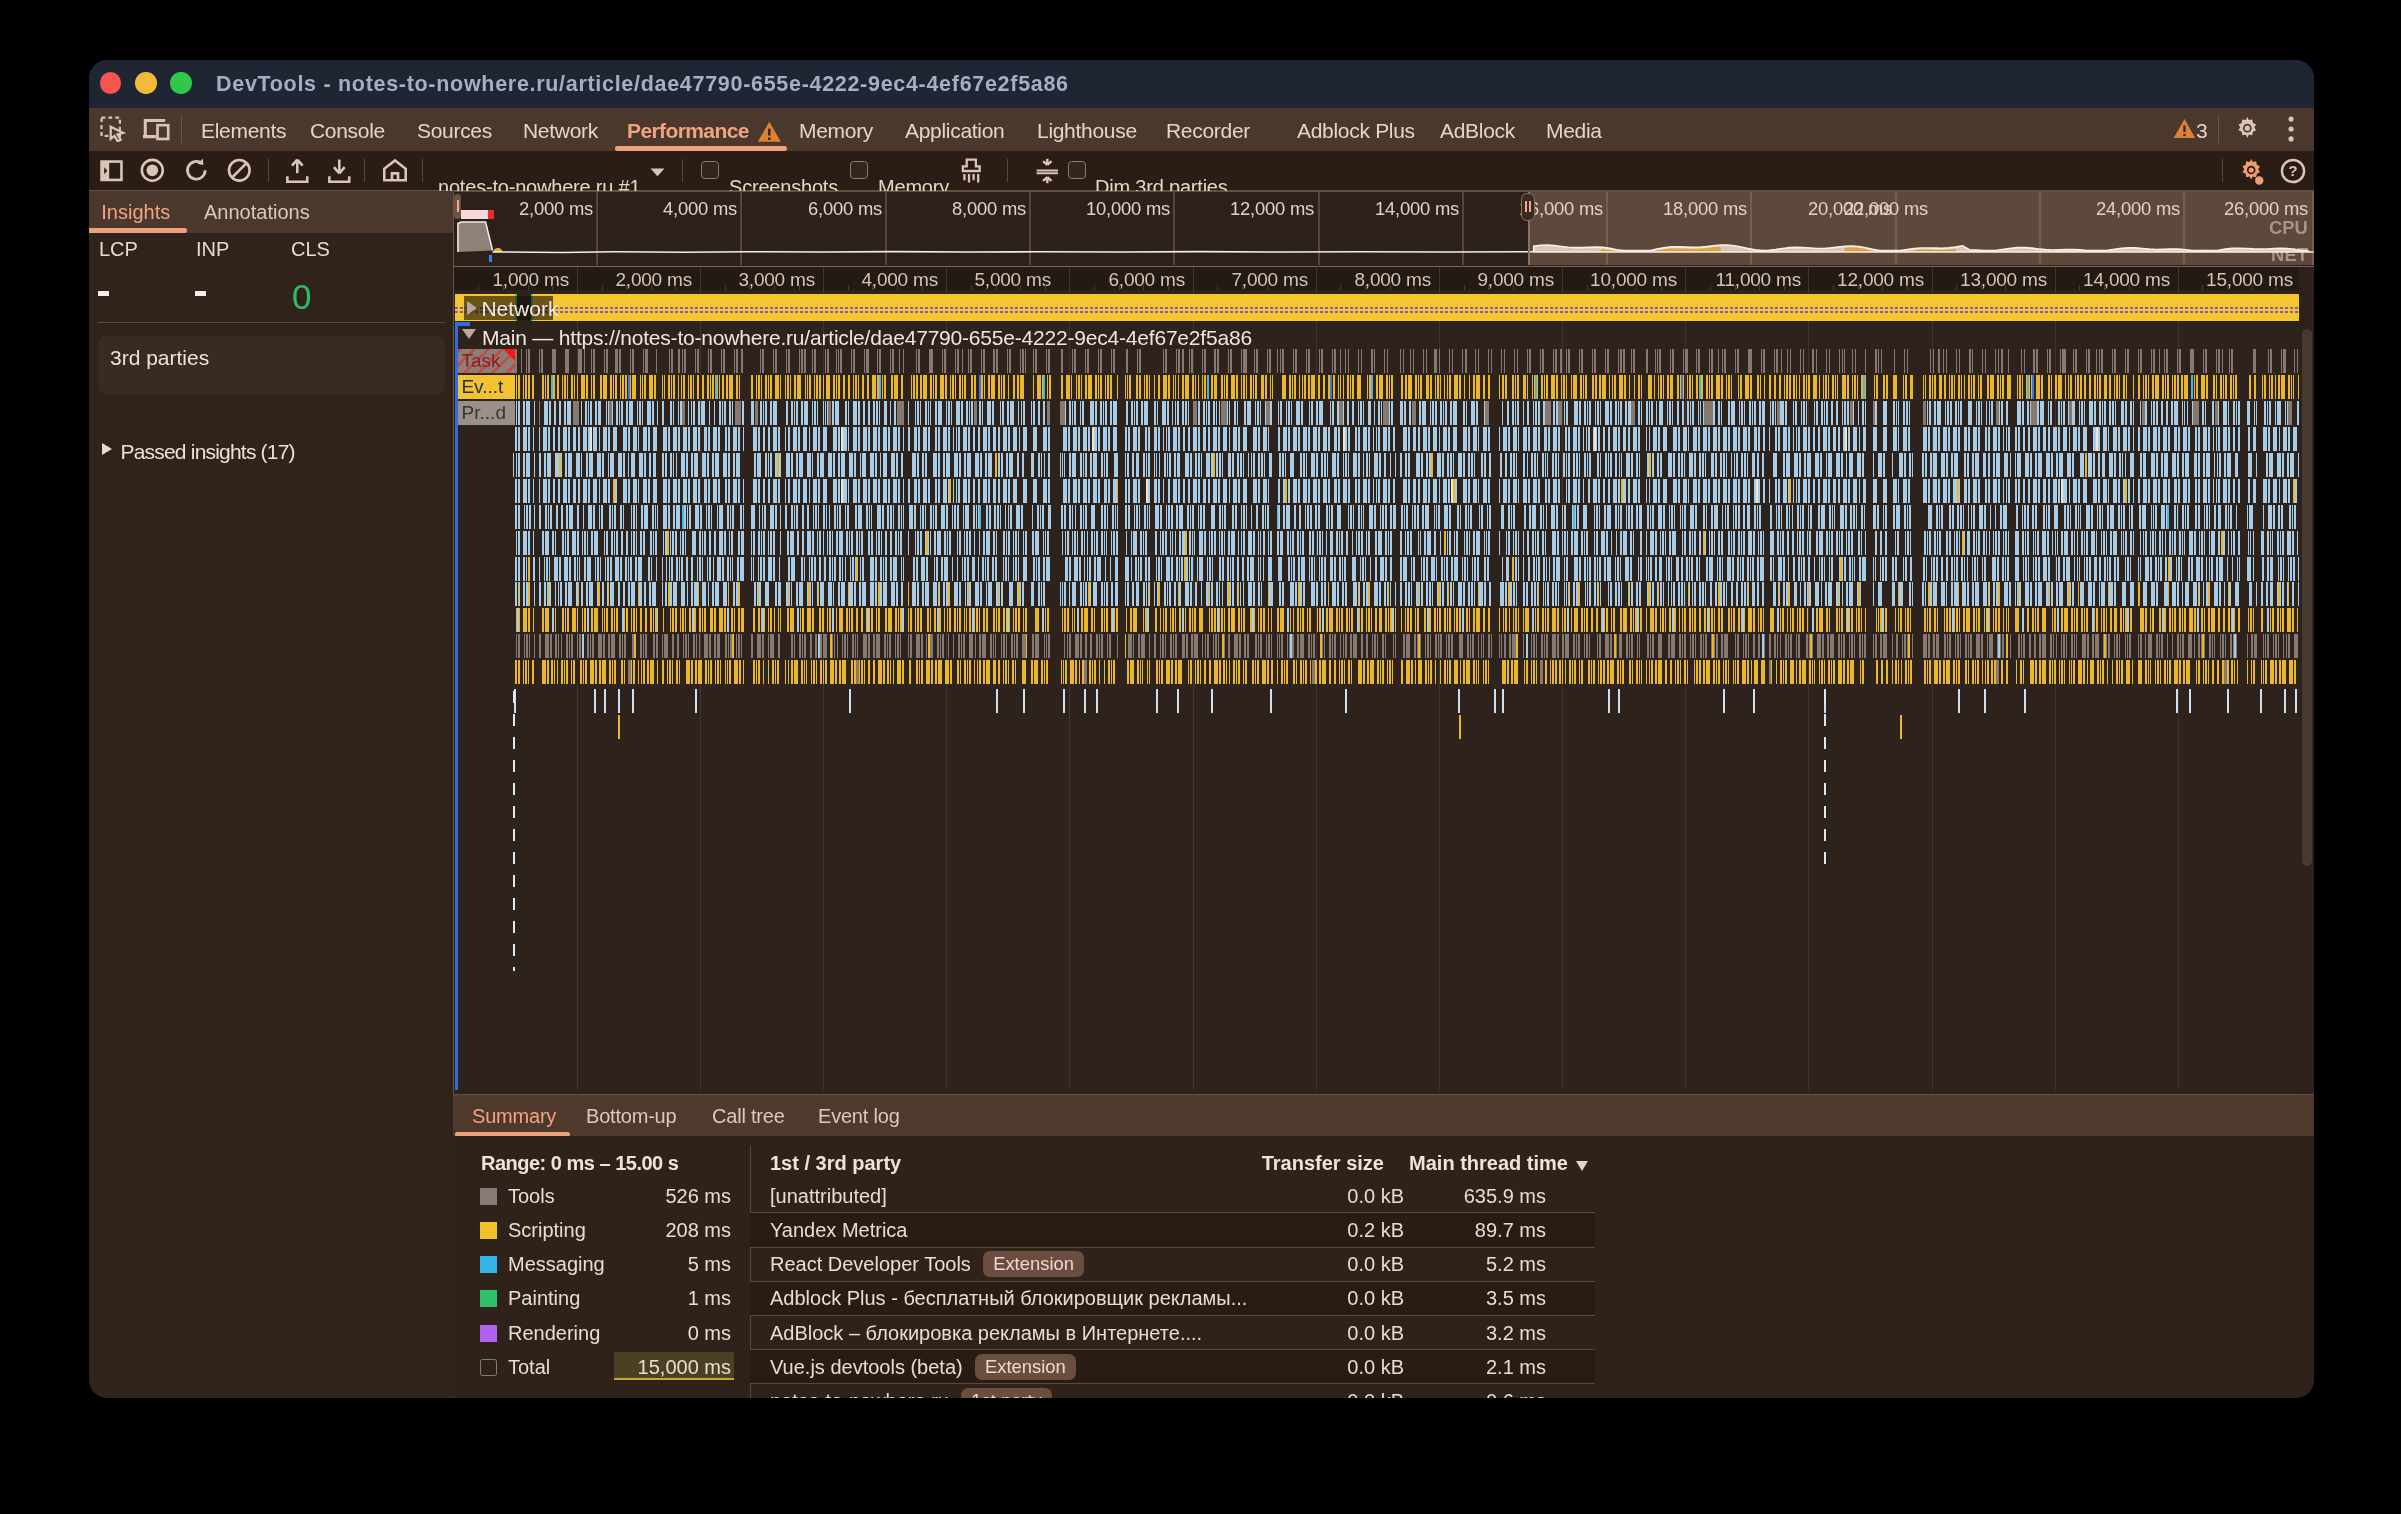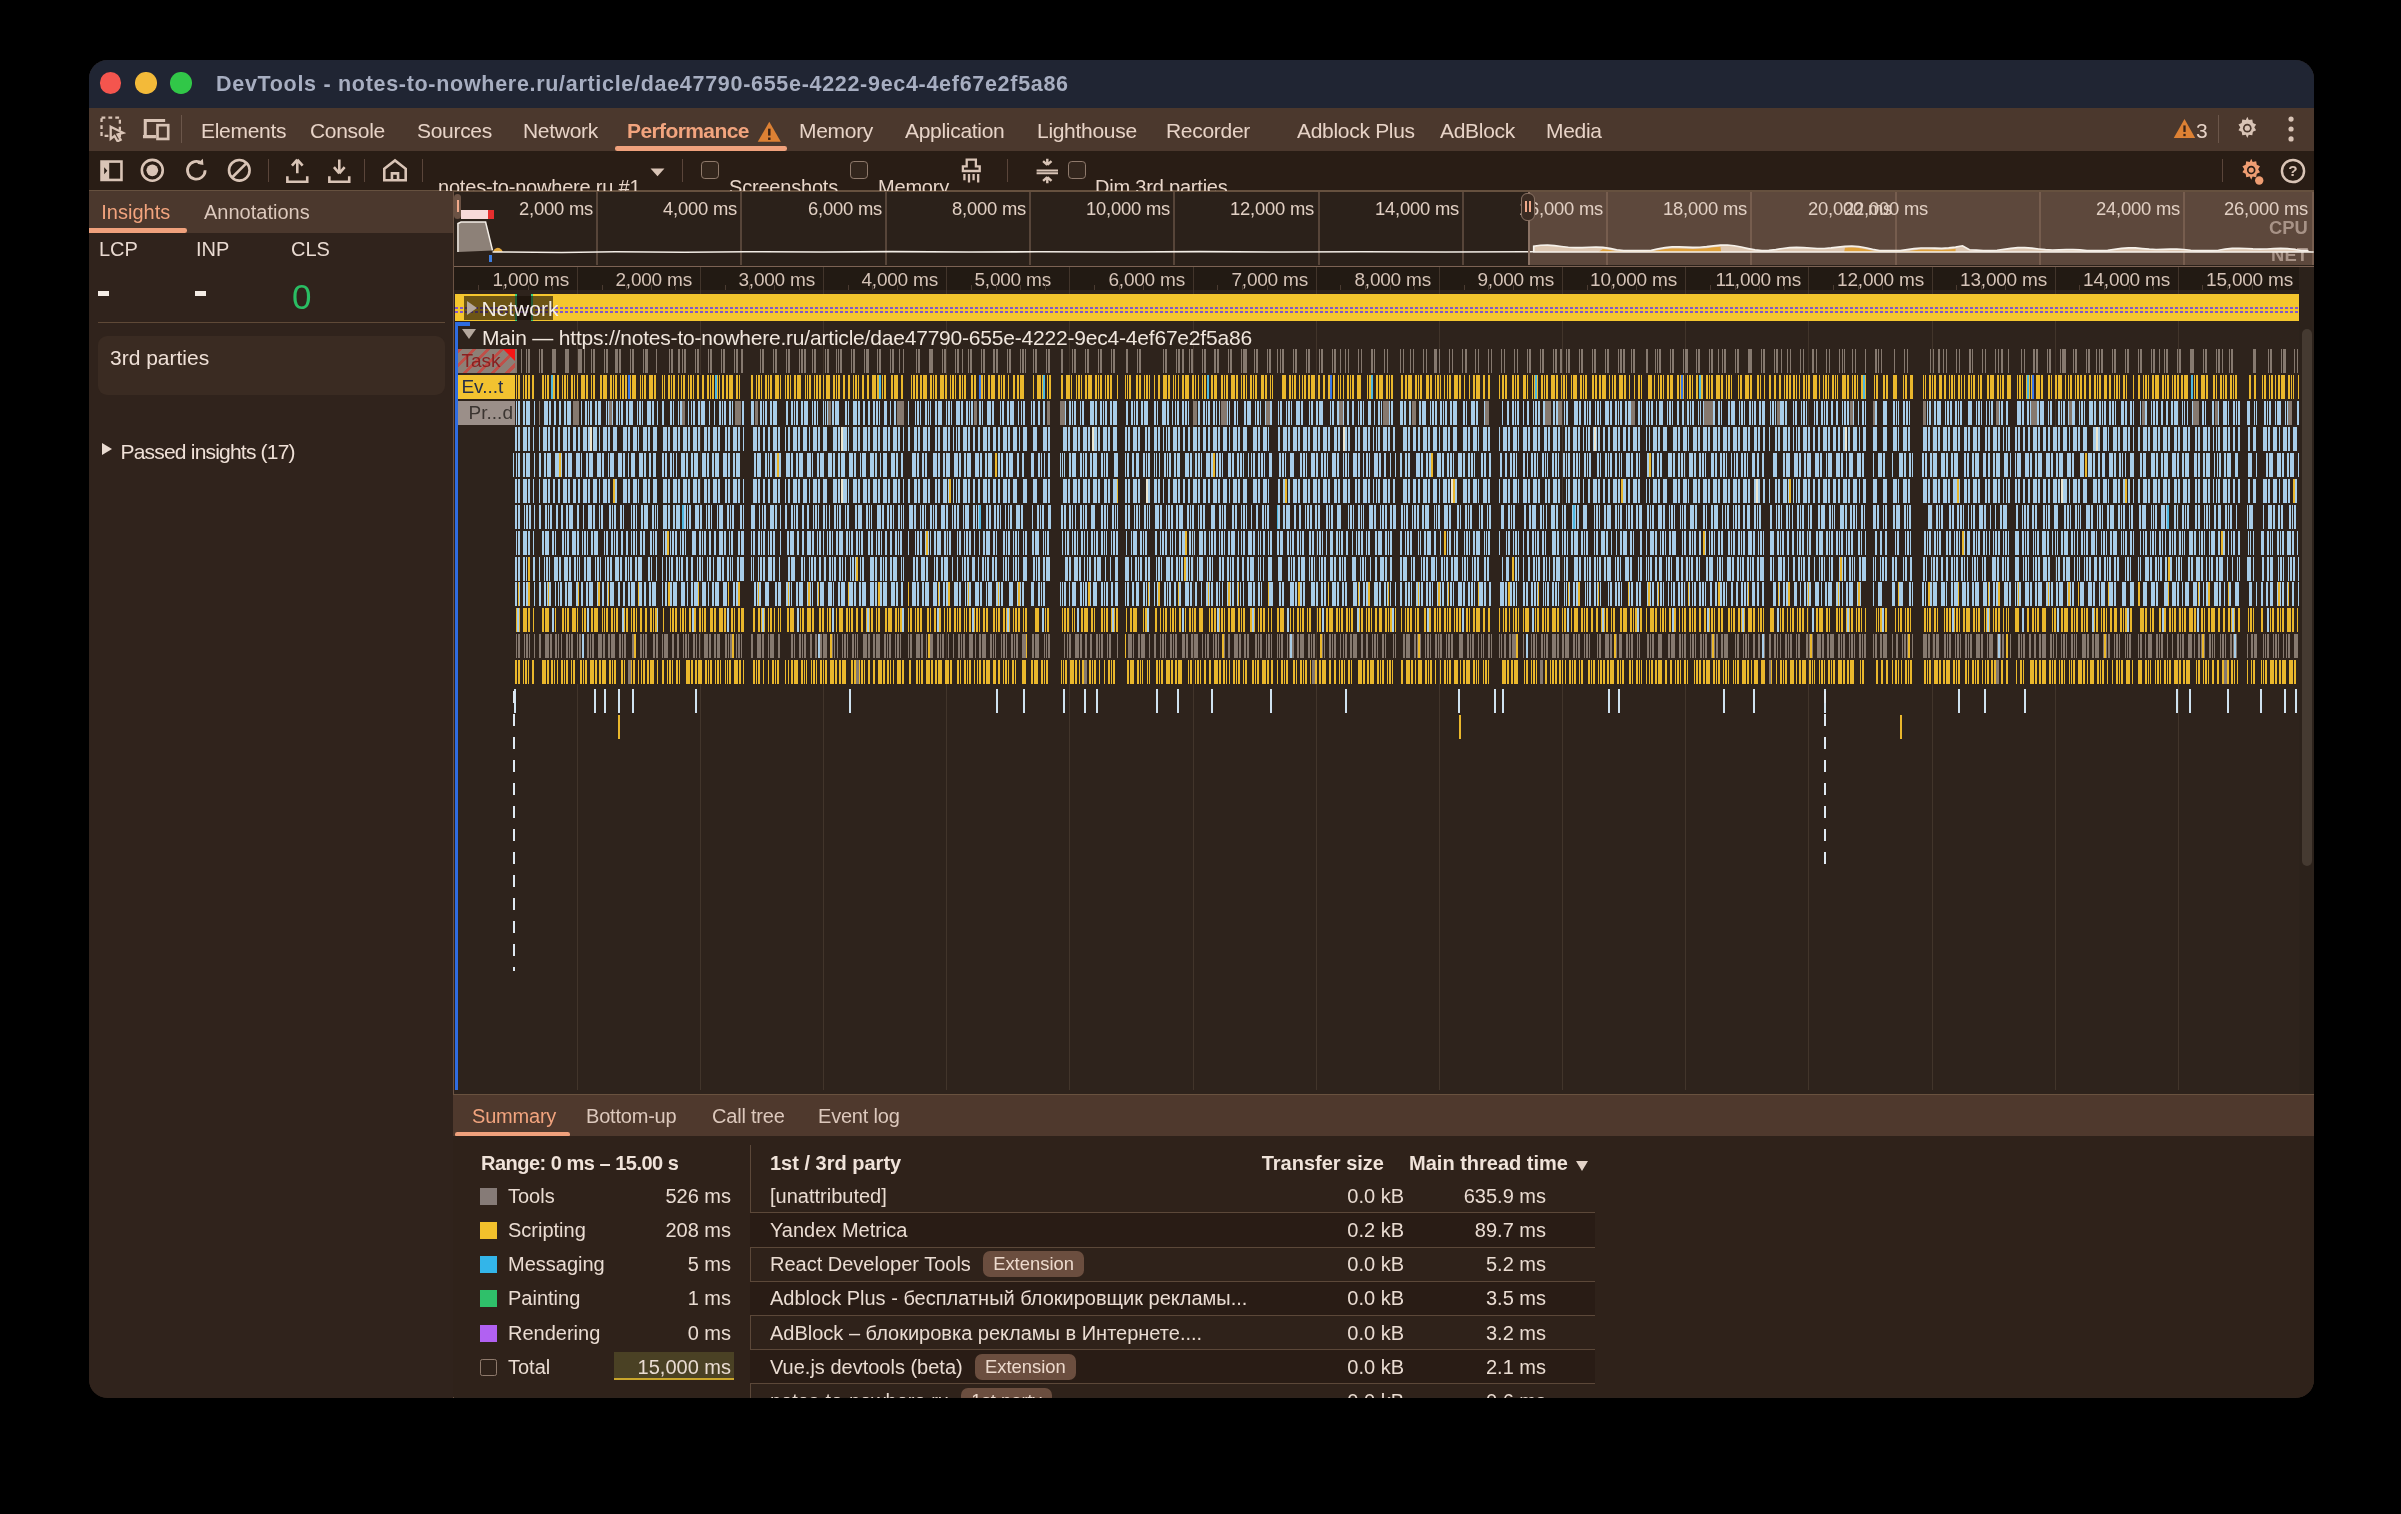--- a/index.html
+++ b/index.html
@@ -363,21 +363,21 @@
 <div class="row" style="left:60px;width:1786px;top:366px;background:repeating-linear-gradient(90deg,transparent 0px 15.4px,#eab72c 15.4px 17px,transparent 17px 328px),repeating-linear-gradient(90deg,transparent 0px 0.5px,#2e231c 0.5px 2.5px,transparent 2.5px 22px),repeating-linear-gradient(90deg,#a8cde9 0px 1.7px,transparent 1.7px 2.5px,#a8cde9 2.5px 4.2px,transparent 4.2px 5px,#a8cde9 5px 6.8px,transparent 6.8px 10.2px)"></div>
 <div class="row" style="left:60px;width:1786px;top:391px;background:repeating-linear-gradient(90deg,transparent 0px 4.6px,#eab72c 4.6px 6.5px,transparent 6.5px 30px),repeating-linear-gradient(90deg,transparent 0px 15.4px,#eab72c 15.4px 17px,transparent 17px 70px),repeating-linear-gradient(90deg,transparent 0px 0.4px,#2e231c 0.4px 2.5px,transparent 2.5px 21.4px),repeating-linear-gradient(90deg,#a8cde9 0px 1.7px,transparent 1.7px 2.5px,#a8cde9 2.5px 4.2px,transparent 4.2px 5px,#a8cde9 5px 6.8px,transparent 6.8px 10.5px)"></div>
 <div class="row" style="left:60px;width:1786px;top:417px;background:repeating-linear-gradient(90deg,transparent 0px 3.8px,#a8cde9 3.8px 5.7px,transparent 5.7px 35px),repeating-linear-gradient(90deg,transparent 0px 0.3px,#2e231c 0.3px 2.3px,transparent 2.3px 21.6px),repeating-linear-gradient(90deg,#eab72c 0px 1.7px,transparent 1.7px 2.5px,#eab72c 2.5px 4.2px,transparent 4.2px 5px,#eab72c 5px 6.8px,transparent 6.8px 9.8px)"></div>
 <div class="row" style="left:60px;width:1786px;top:443px;background:repeating-linear-gradient(90deg,transparent 0px 23px,#eab72c 23px 25px,transparent 25px 98px),repeating-linear-gradient(90deg,transparent 0px 69px,#a8cde9 69px 71px,transparent 71px 236px),repeating-linear-gradient(90deg,transparent 0px 0.4px,#2e231c 0.4px 2.5px,transparent 2.5px 23px),repeating-linear-gradient(90deg,#86796f 0px 1.7px,transparent 1.7px 2.5px,#86796f 2.5px 4.2px,transparent 4.2px 5px,#86796f 5px 6.8px,transparent 6.8px 10.6px)"></div>
 <div class="row" style="left:60px;width:1786px;top:469px;background:repeating-linear-gradient(90deg,transparent 0px 115px,#86796f 115px 118px,transparent 118px 228px),repeating-linear-gradient(90deg,transparent 0px 0.4px,#2e231c 0.4px 2.4px,transparent 2.4px 21px),repeating-linear-gradient(90deg,#eab72c 0px 1.7px,transparent 1.7px 2.5px,#eab72c 2.5px 4.2px,transparent 4.2px 5px,#eab72c 5px 6.8px,transparent 6.8px 9.6px)"></div>
 <div class="row" style="left:60px;width:1786px;top:158px;height:335px;background:repeating-linear-gradient(90deg,transparent 0px 21.5px,#2e231c 21.5px 26px,transparent 26px 123px),repeating-linear-gradient(90deg,transparent 0px 231px,#2e231c 231px 238px,transparent 238px 374px),repeating-linear-gradient(90deg,transparent 0px 538px,#2e231c 538px 547px,transparent 547px 862px)"></div>
 <div class="chip" style="top:158px;background:repeating-linear-gradient(135deg,#bf5049 0 3.1px,#8d7f76 3.1px 10px);color:#8a2020">
 <span style="padding-left:3.8px">Task</span>
 <div class="abs" style="right:0;top:0;width:0;height:0;border-top:12.3px solid #f61616;border-left:12.3px solid transparent"></div></div>
 <div class="chip" style="top:184px;background:#f2c230;color:#252e49"><span style="padding-left:3.8px">Ev...t</span></div>
-<div class="chip" style="top:210px;background:#9b8f89;color:#3b3531"><span style="padding-left:11px">Pr...d</span></div>
+<div class="chip" style="top:210px;background:#9b8f89;color:#3b3531"><span style="padding-left:4px">Pr...d</span></div>
 <div class="dangle" style="left:61px;top:498px;height:24px;background:#cfe2f0"></div>
 <div class="dangle" style="left:141px;top:498px;height:24px;background:#cfe2f0"></div>
 <div class="dangle" style="left:151px;top:498px;height:24px;background:#cfe2f0"></div>
 <div class="dangle" style="left:165px;top:498px;height:24px;background:#cfe2f0"></div>
 <div class="dangle" style="left:179px;top:498px;height:24px;background:#cfe2f0"></div>
 <div class="dangle" style="left:242px;top:498px;height:24px;background:#cfe2f0"></div>
 <div class="dangle" style="left:396px;top:498px;height:24px;background:#cfe2f0"></div>
 <div class="dangle" style="left:543px;top:498px;height:24px;background:#cfe2f0"></div>
 <div class="dangle" style="left:570px;top:498px;height:24px;background:#cfe2f0"></div>
 <div class="dangle" style="left:610px;top:498px;height:24px;background:#cfe2f0"></div>

